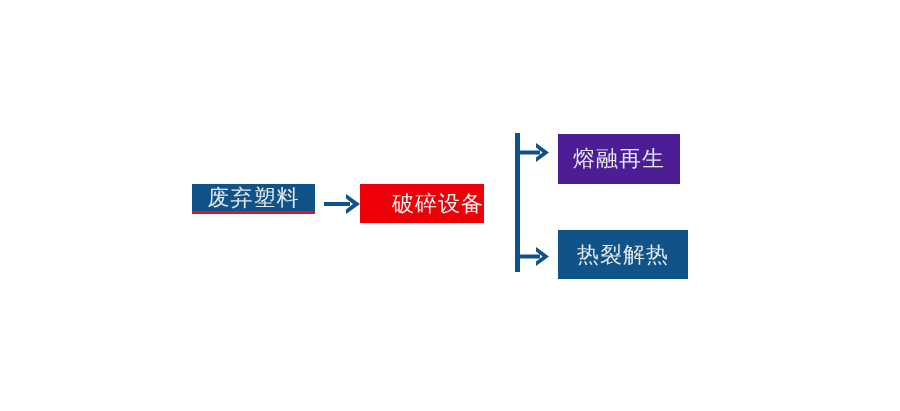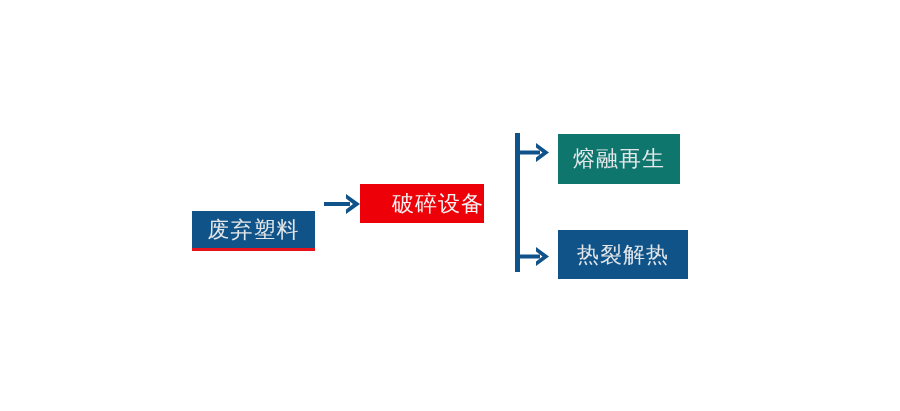--- a/index.html
+++ b/index.html
@@ -34,47 +34,46 @@
   .node-label {
     display: block;
     line-height: 1;
   }
 
   
   #node-waste-plastic {
     left: 192px;
     top: 184px;
     width: 123px;
-    height: 40px;
+    height: 30px;
     background: #0f5389;
     border-bottom: 3px solid #e8121c;
     color: #e3e6e8;
     font-size: 22px;
-    margin-top: 27px;
   }
 
   
   #node-crushing-equipment {
     left: 360px;
     top: 184px;
     width: 124px;
     height: 39px;
     background: #ee0008;
     color: #f4f2f2;
     font-size: 22px;
     padding-left: 32px;
   }
 
   
   #node-melt-regeneration {
     left: 558px;
     top: 134px;
     width: 122px;
     height: 50px;
-    background: #0f766e;
+    background: #4c1d95;
     color: #e3e6e8;
     font-size: 22px;
   }
 
   
   #node-pyrolysis-heat {
     left: 558px;
     top: 230px;
     width: 130px;
     height: 49px;

